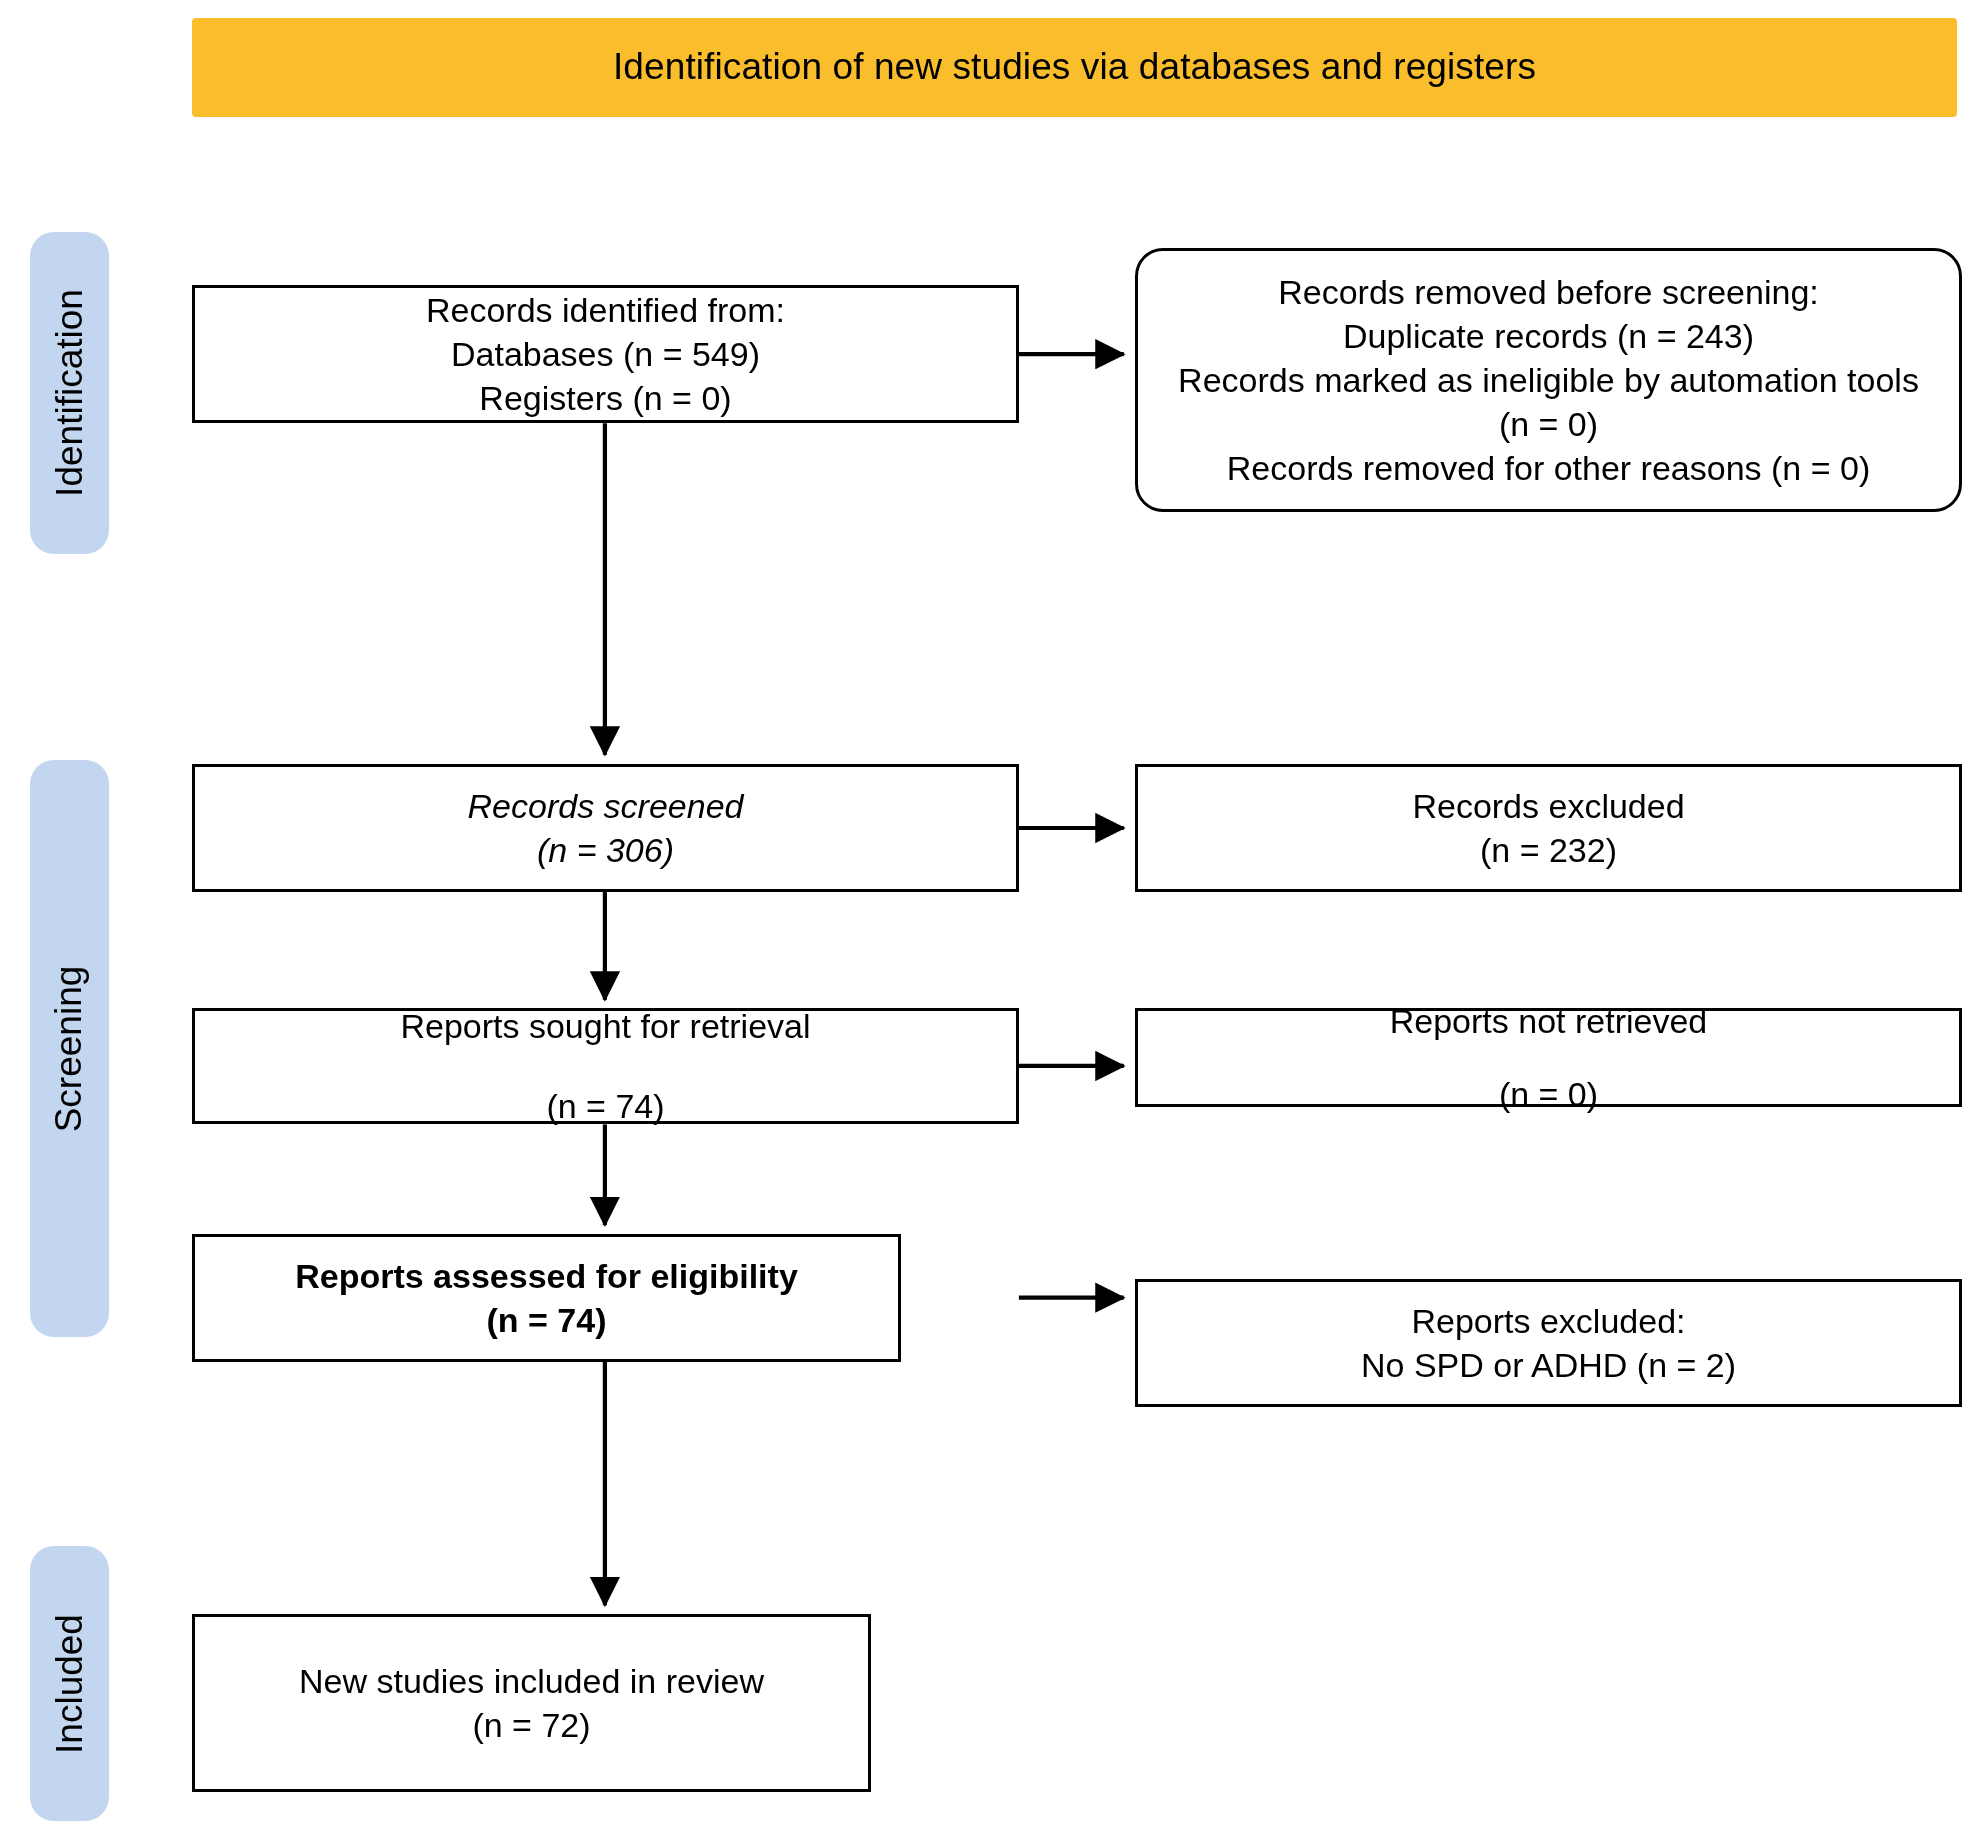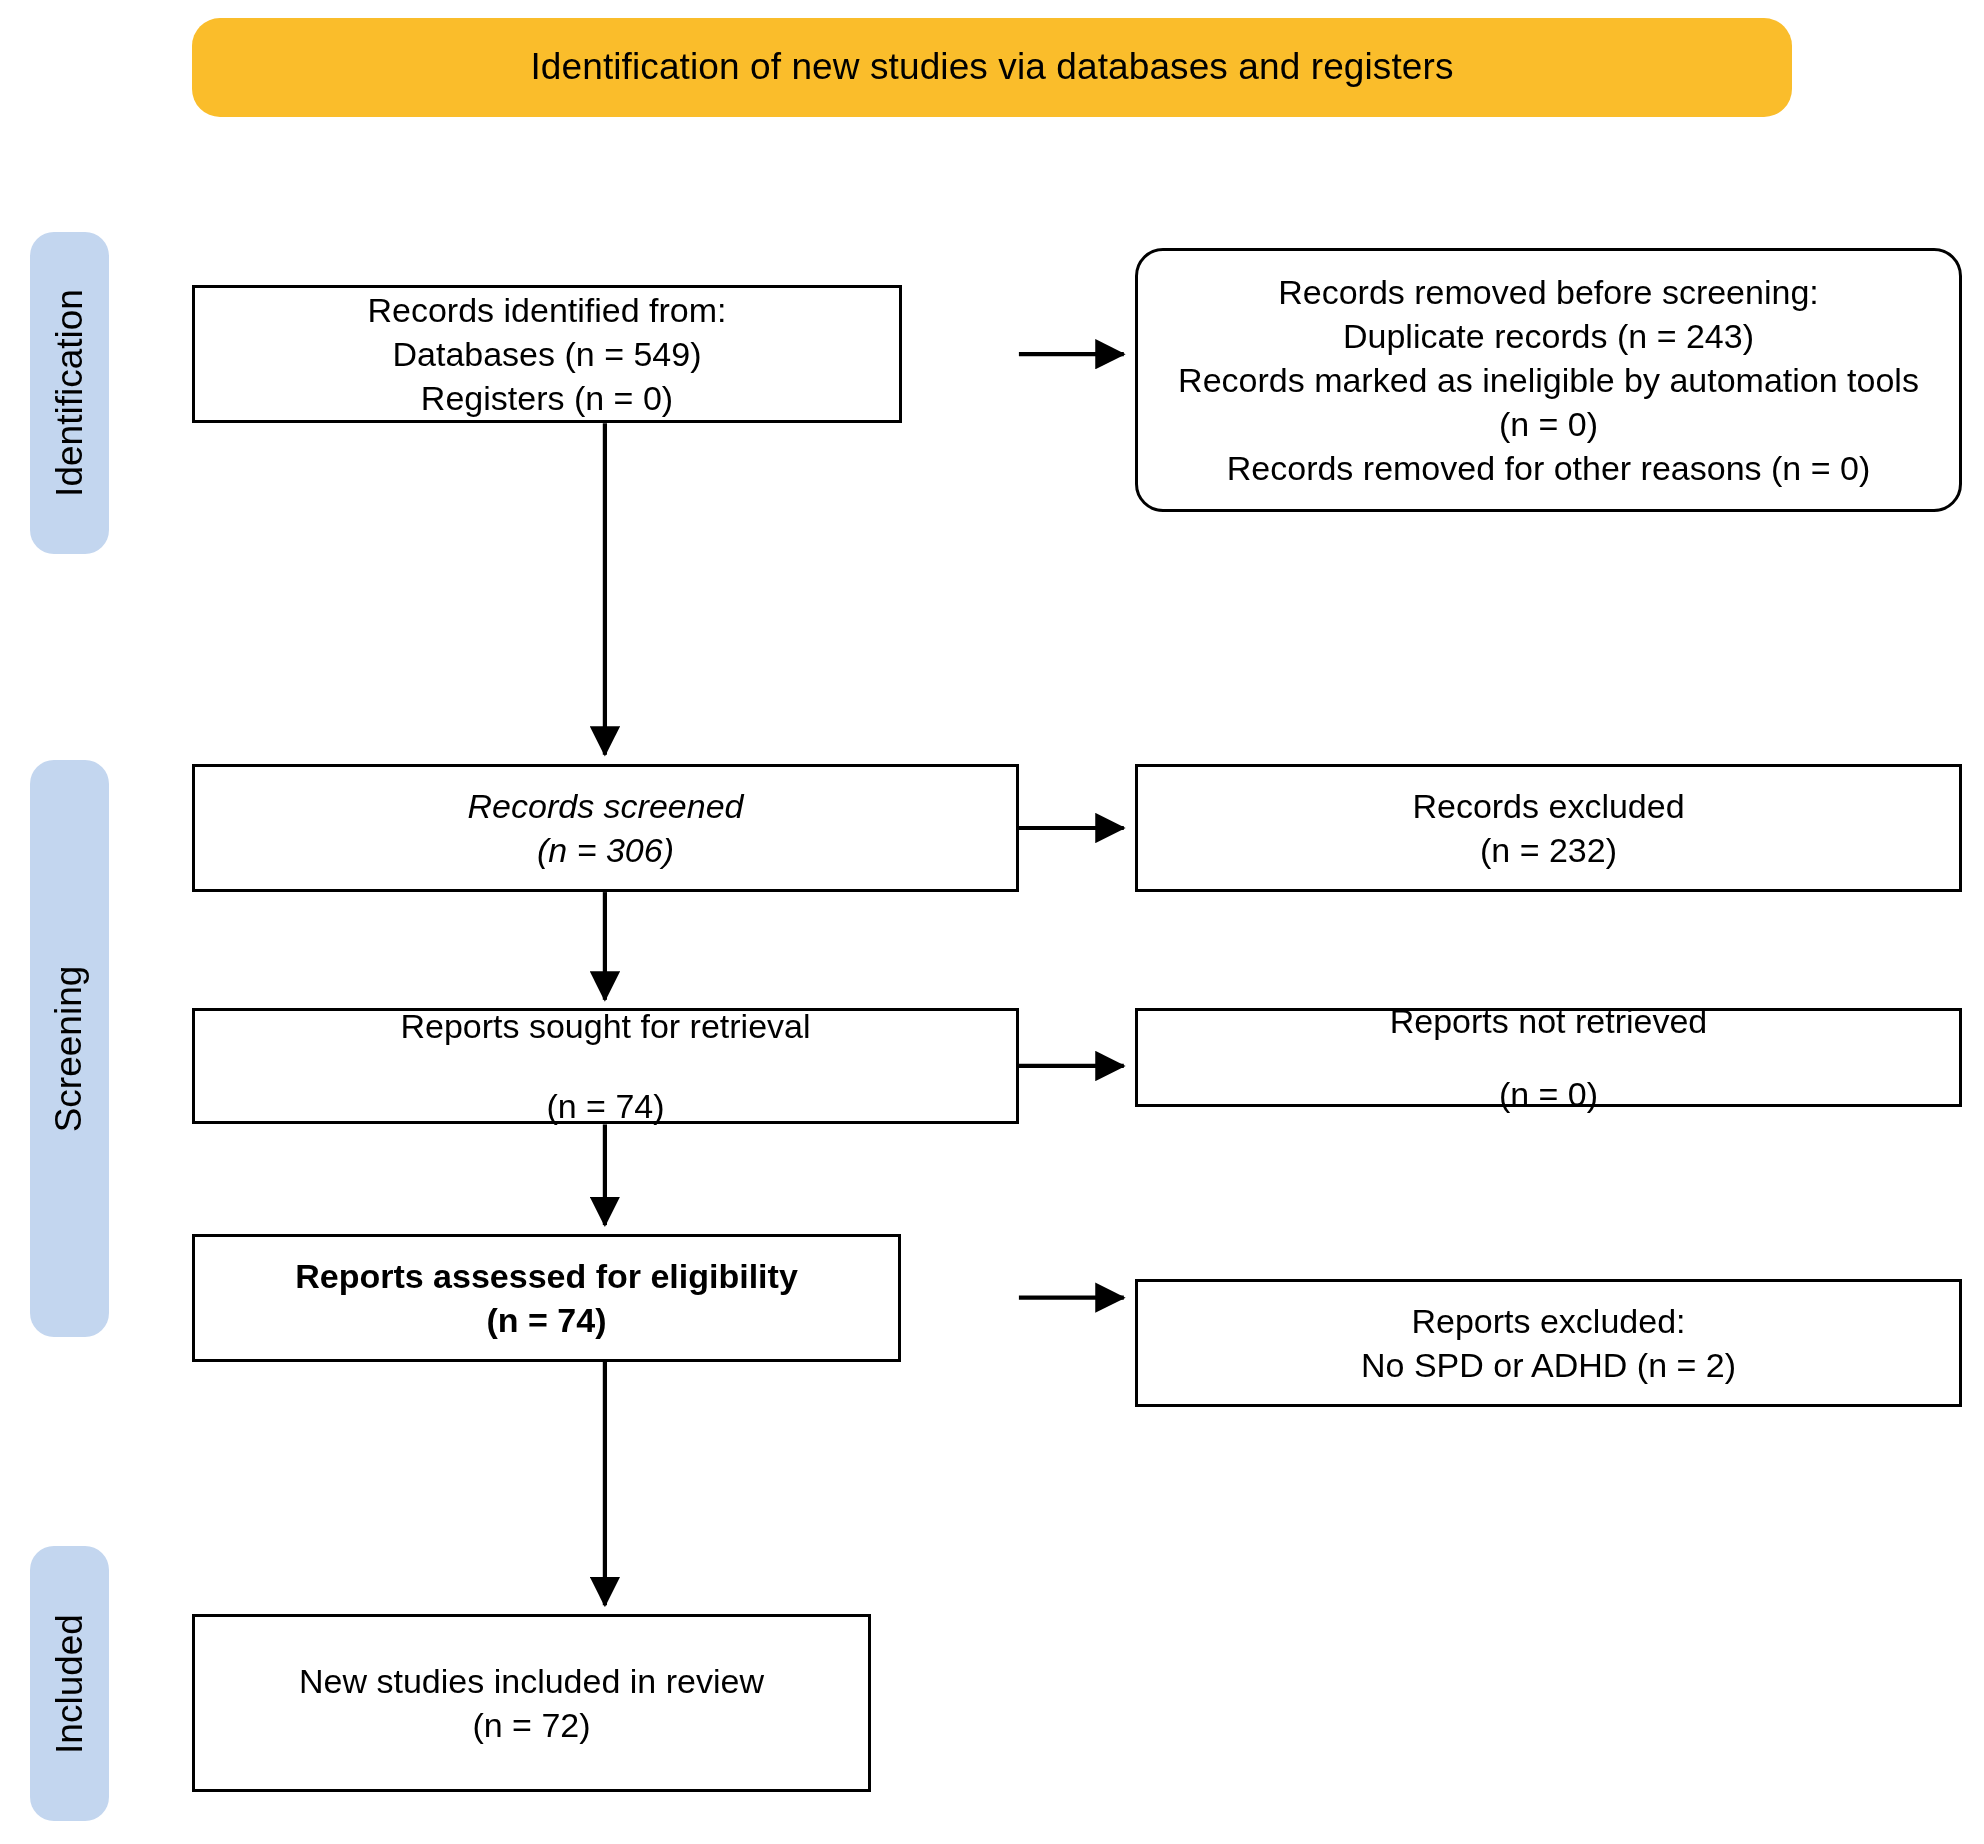--- a/index.html
+++ b/index.html
@@ -21,24 +21,24 @@
     left: 0; top: 0;
     width: 1985px;
     height: 1844px;
   }
 
   
   .banner {
     position: absolute;
     left: 192px;
     top: 17.6px;
-    width: 1600px;
+    width: 1765px;
     height: 99px;
     background: #fabd2b;
-    border-radius: 28px;
+    border-radius: 4px;
     display: flex;
     align-items: center;
     justify-content: center;
   }
   .banner-text {
     font-size: 37px;
     letter-spacing: 0.1px;
     color: #000;
     white-space: nowrap;
   }
@@ -77,21 +77,21 @@
   }
   .box-line {
     font-size: 34px;
     line-height: 1.30;
     white-space: nowrap;
     color: #000;
   }
   .box-line.wrap { white-space: normal; }
 
   
-  #box-identified   { left: 192px; top: 285px;  width: 710px; height: 138px; }
+  #box-identified   { left: 192px; top: 285px;  width: 827px; height: 138px; }
   #box-screened     { left: 192px; top: 764px; width: 827px; height: 128px; font-style: italic; }
   #box-sought       { left: 192px; top: 1008px; width: 827px; height: 116px; gap: 36px; }
   #box-assessed     { left: 192px; top: 1234px; width: 709px; height: 128px; font-weight: bold; }
   #box-included     { left: 192px; top: 1614px; width: 679px; height: 178px; }
 
   
   #box-removed      { left: 1135px; top: 248px;  width: 827px; height: 264px; border-radius: 28px; }
   #box-excluded     { left: 1135px; top: 764px; width: 827px; height: 128px; }
   #box-notretrieved { left: 1135px; top: 1008px; width: 827px; height: 99px; gap: 28px; }
   #box-repexcluded  { left: 1135px; top: 1234px; width: 827px; height: 128px; margin-top: 45px; }

